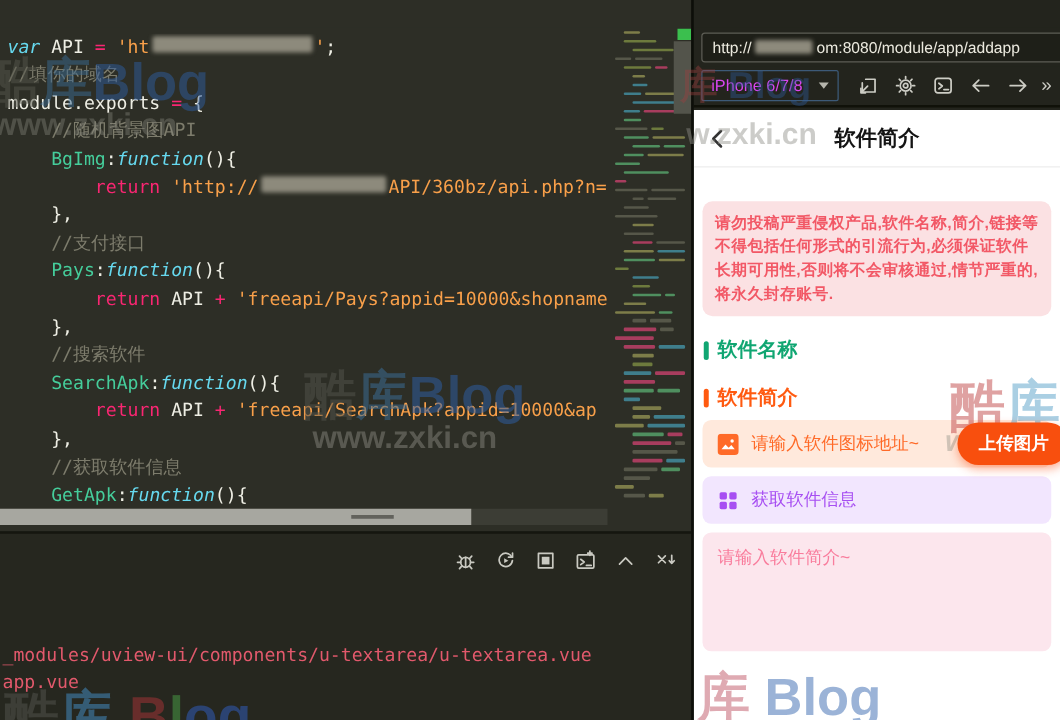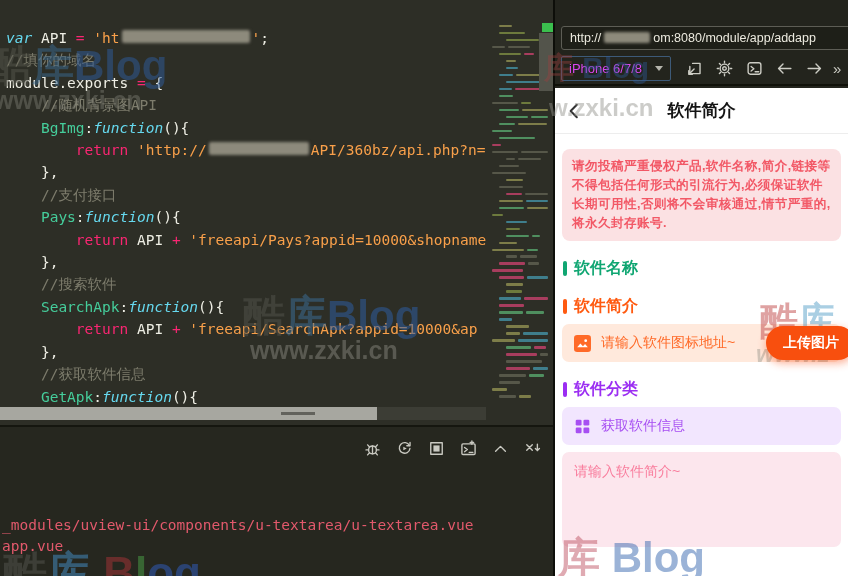--- a/index.html
+++ b/index.html
@@ -64,21 +64,21 @@
   .br-icons { display:flex; gap:13px; margin-left:15px; color:#cdcdc5; align-items:center; }
   .br-icon { width:17px; height:17px; display:inline-block; cursor:pointer; }
   .br-icon svg { width:17px; height:17px; }
   .br-more { font-size:15px; color:#cdcdc5; margin-left:10px; cursor:pointer; }
 
   .viewport { position:absolute; left:0; top:88px; width:100%; height:488px; background:#ffffff; overflow:hidden; }
   .page-header { position:relative; height:46px; border-bottom:1px solid #ededed;
                  display:flex; align-items:center; justify-content:center; }
   .back { position:absolute; left:10px; top:14px; width:18px; height:18px; cursor:pointer; }
   .pg-title { font-size:17px; font-weight:bold; color:#141414; }
-  .warning { margin:15px 7px 0 7px; background:#fbe1e3; border-radius:8px; padding:8px 10px;
+  .warning { margin:27px 7px 0 7px; background:#fbe1e3; border-radius:8px; padding:8px 10px;
              color:#f25866; font-size:12.6px; font-weight:bold; line-height:19px; letter-spacing:.4px; }
   .sec-title { display:flex; align-items:center; gap:7px; margin:17px 8px 0 8px; }
   .sec-bar { width:4px; height:15px; border-radius:2px; }
   .sec-title-text { font-size:16px; font-weight:bold; }
   .sec-row { position:relative; margin:7px 7px 0 7px; border-radius:7px; display:flex; align-items:center;
              padding:0 12px; gap:10px; font-size:14px; height:38px; cursor:pointer; }
   .sec-row.tall { height:95px; align-items:flex-start; padding-top:11px; }
   .row-icon { width:17px; height:17px; flex:0 0 17px; }
   .row-icon svg { width:17px; height:17px; }
   .upload-btn { position:absolute; right:-14px; top:50%; transform:translateY(-50%); z-index:12;
@@ -386,24 +386,20 @@
           </div>
           <div class="sec-row" style="background: rgb(255, 233, 220); color: rgb(255, 106, 40);">
             <span class="row-icon"><svg viewBox="0 0 16 16">
                 <rect width="16" height="16" rx="3" fill="currentColor"></rect>
                 <path d="M3 11.6l3-3.6 2.4 2.5 2-2 2.6 3.1z" fill="#fff"></path>
                 <circle cx="11" cy="5.4" r="1.3" fill="#fff"></circle>
               </svg></span>
             <span>请输入软件图标地址~</span>
             <button class="upload-btn" style="background: rgb(248, 79, 14);">上传图片</button>
           </div>
-          <div class="sec-title">
-            <span class="sec-bar" style="background: rgb(155, 46, 242);"></span>
-            <span class="sec-title-text" style="color: rgb(155, 46, 242);">软件分类</span>
-          </div>
           <div class="sec-row" style="background: rgb(242, 230, 254); color: rgb(167, 79, 242);">
             <span class="row-icon"><svg viewBox="0 0 16 16" fill="currentColor">
                 <rect x="1.6" y="1.6" width="5.5" height="5.5" rx="1.2"></rect>
                 <rect x="8.9" y="1.6" width="5.5" height="5.5" rx="1.2"></rect>
                 <rect x="1.6" y="8.9" width="5.5" height="5.5" rx="1.2"></rect>
                 <rect x="8.9" y="8.9" width="5.5" height="5.5" rx="1.2"></rect>
               </svg></span>
             <span>获取软件信息</span>
           </div>
           <div class="sec-row tall" style="background: rgb(252, 230, 237); color: rgb(249, 125, 157);">
@@ -414,17 +410,17 @@
   </div>
 
   <div id="watermarks">
       <div class="wm" style="left: -10px; top: 38px; font-size: 42px; opacity: 0.5;"><span style="color: rgb(85, 86, 76);">酷</span><span style="color: rgb(58, 106, 146);">库</span><span style="color: rgb(45, 92, 158);">Blog</span></div>
       <div class="wm" style="left: -6px; top: 86px; font-size: 25px; opacity: 0.38;"><span style="color: rgb(138, 138, 128);">www.zxki.cn</span></div>
       <div class="wm" style="left: 243px; top: 288px; font-size: 42px; opacity: 0.55;"><span style="color: rgb(80, 81, 74);">酷</span><span style="color: rgb(58, 106, 146);">库</span><span style="color: rgb(45, 92, 158);">Blog</span></div>
       <div class="wm" style="left: 250px; top: 336px; font-size: 25px; opacity: 0.45;"><span style="color: rgb(143, 143, 133);">www.zxki.cn</span></div>
       <div class="wm" style="left: 3px; top: 544px; font-size: 44px; opacity: 0.75;"><span style="color: rgb(69, 70, 63);">酷</span><span style="color: rgb(59, 110, 146);">库</span><span style="color: rgb(126, 48, 48);"> B</span><span style="color: rgb(63, 122, 58);">l</span><span style="color: rgb(45, 77, 142);">og</span></div>
       <div class="wm" style="left: 544px; top: 48px; font-size: 30px; opacity: 0.4;"><span style="color: rgb(160, 64, 64);">库</span><span style="color: rgb(45, 92, 158);"> Blog</span></div>
       <div class="wm" style="left: 549px; top: 94px; font-size: 24px; opacity: 0.45;"><span style="color: rgb(143, 143, 136);">w.zxki.cn</span></div>
-      <div class="wm" style="left: 760px; top: 296px; font-size: 38px; opacity: 0.5;"><span style="color: rgb(192, 72, 72);">酷</span><span style="color: rgb(88, 160, 200);">库</span></div>
+      <div class="wm" style="left: 760px; top: 296px; font-size: 44px; opacity: 0.5;"><span style="color: rgb(192, 72, 72);">酷</span><span style="color: rgb(88, 160, 200);">库</span></div>
       <div class="wm" style="left: 756px; top: 340px; font-size: 24px; opacity: 0.45;"><span style="color: rgb(152, 152, 142); font-style: italic;">www.z</span></div>
       <div class="wm" style="left: 558px; top: 530px; font-size: 42px; opacity: 0.5;"><span style="color: rgb(192, 88, 104);">库</span><span style="color: rgb(58, 106, 176);"> Blog</span></div>
     </div>
 </div>
 
 </body></html>

